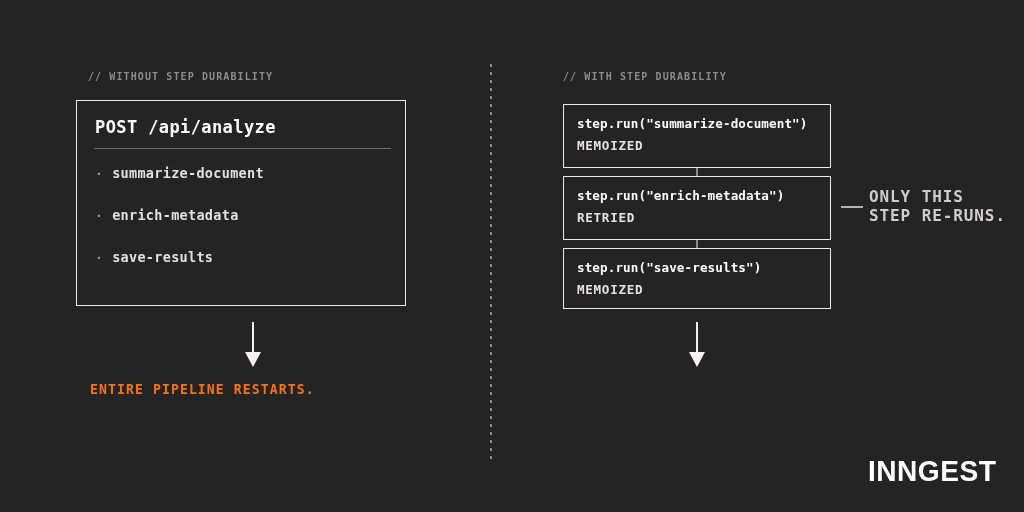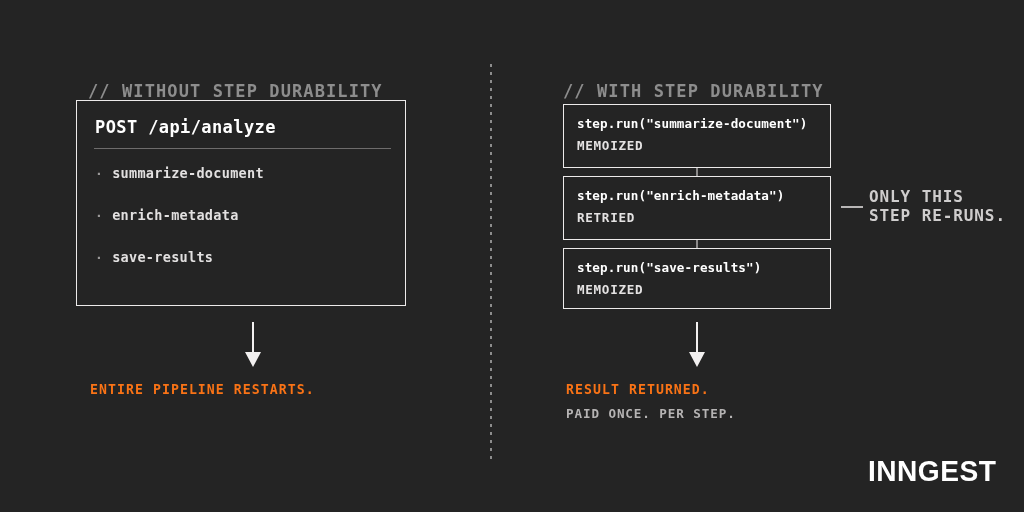--- a/index.html
+++ b/index.html
@@ -13,25 +13,24 @@
   #stage {
     position:relative;
     width:1024px; height:512px;
     background:#242424;
   }
 
   
   .comment {
     position:absolute;
     color:#8d8d8d;
-    font-size:17px;
+    font-size:10px;
     letter-spacing:1.1px;
     font-weight:700;
     white-space:nowrap;
-    margin-top:10px;
   }
   #comment-left  { left:88px;  top:71px; }
   #comment-right { left:563px; top:71px; }
 
   
   #divider {
     position:absolute;
     left:490px; top:64px;
     width:2px; height:398px;
     background-image:linear-gradient(to bottom,#8d8d8d 0 3px, rgba(0,0,0,0) 3px 8px);
@@ -251,20 +250,16 @@
   <div id="annotation-text">
     <span>ONLY THIS</span><br>
     <span>STEP RE-RUNS.</span>
   </div>
 
   <div class="arrow" id="arrow-right">
     <div class="shaft"></div>
     <div class="head"></div>
   </div>
 
-  <div class="caption" id="caption-right">
-    <span class="headline">RESULT RETURNED.</span>
-    <span class="subline">PAID ONCE. PER STEP.</span>
-  </div>
 
   <div id="logo">INNGEST</div>
 
 </div>
 
 </body></html>

